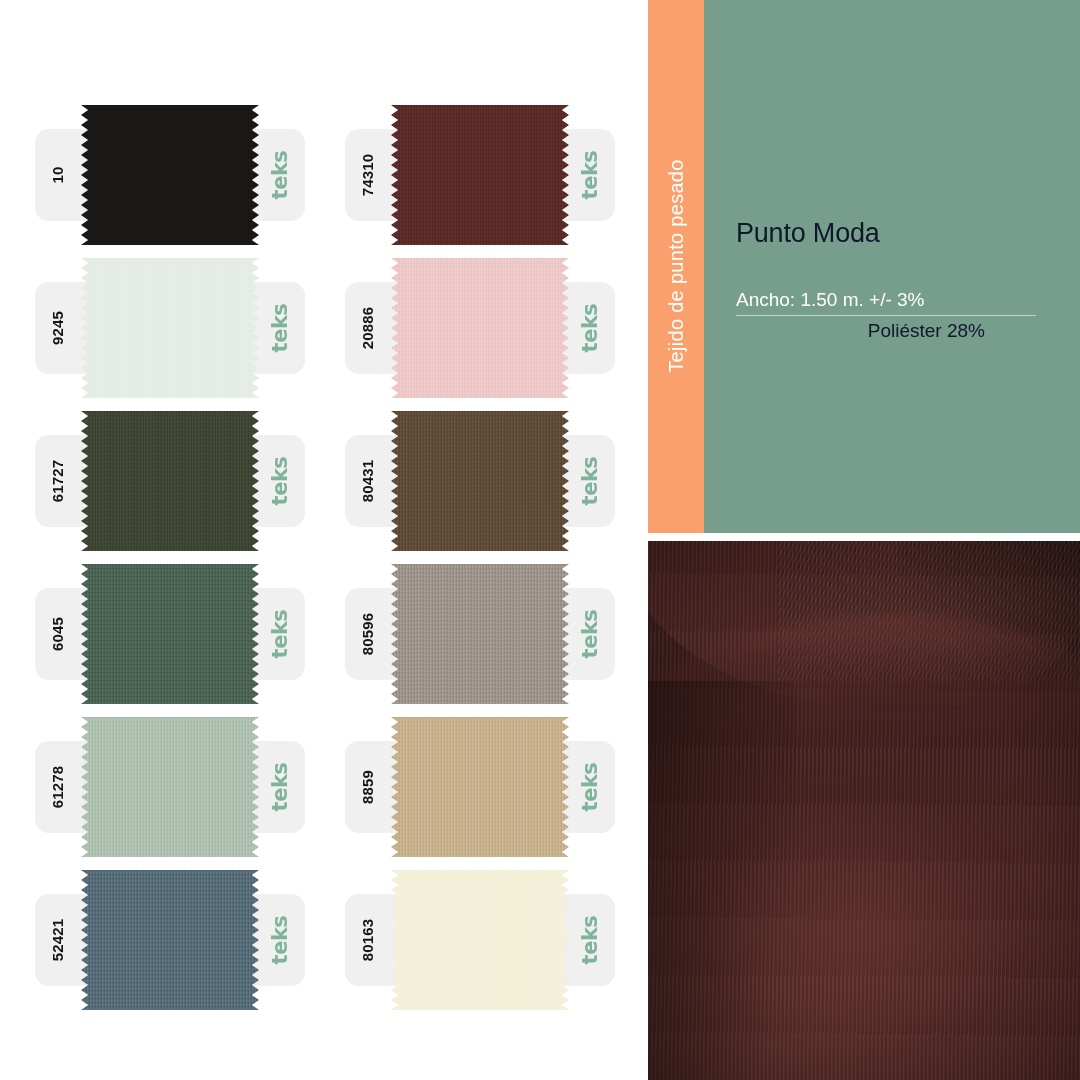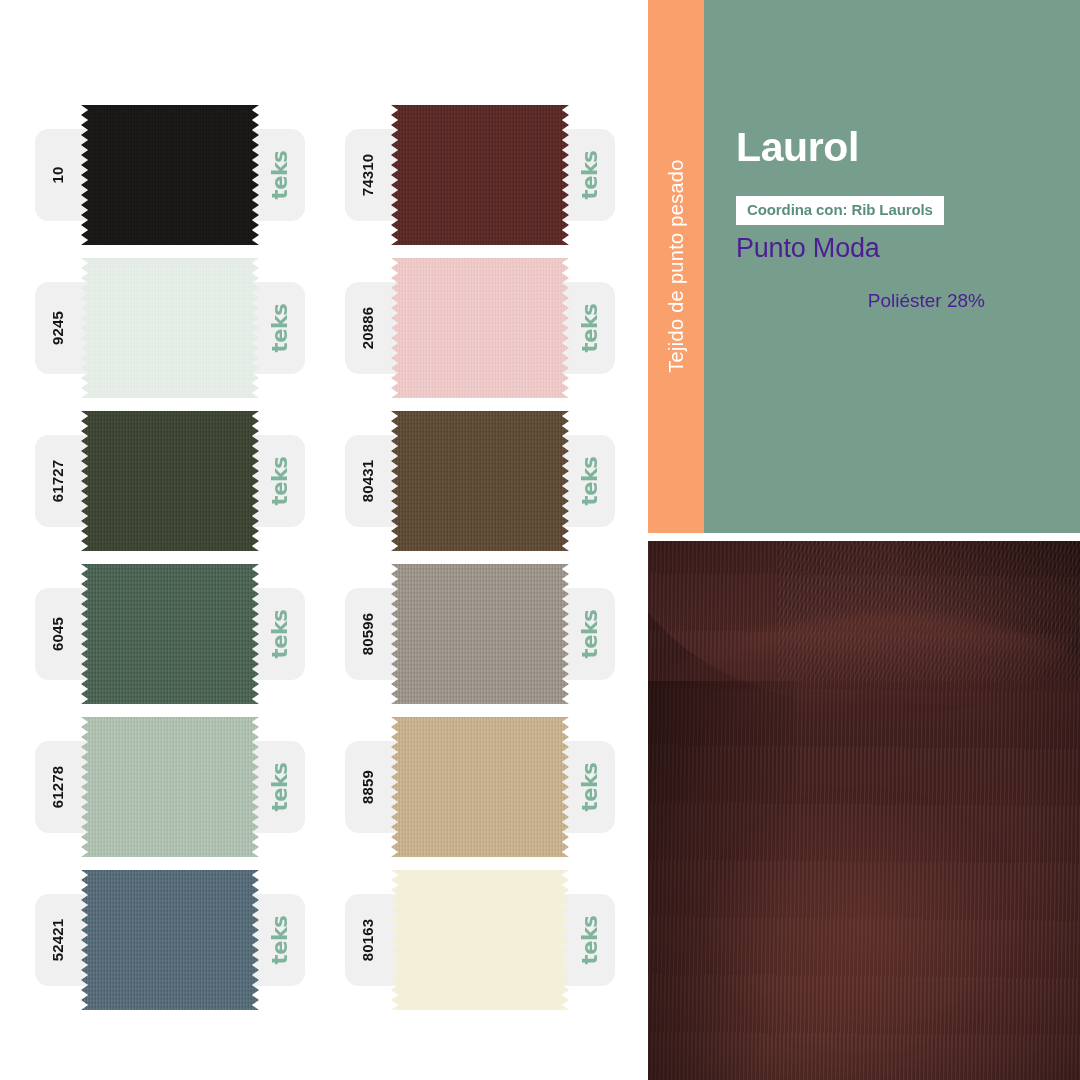--- a/index.html
+++ b/index.html
@@ -138,39 +138,39 @@
     background:#ffffff;
     padding:5px 11px 6px 11px;
     display:inline-block;
   }
   #coordinates-badge span{
     color:#5C8F79;
     font-size:15px;font-weight:700;
     letter-spacing:-.1px;white-space:nowrap;
   }
   #fabric-family{
-    position:absolute;left:32px;top:233px;
-    color:#4c1d95;font-size:27px;font-weight:400;
+    position:absolute;left:32px;top:218px;
+    color:#0f172a;font-size:27px;font-weight:400;
     letter-spacing:-.2px;
   }
   #specs{
     position:absolute;left:32px;top:286px;width:300px;
   }
   .spec-row{
     color:#ffffff;font-size:19px;font-weight:400;
     padding:3px 0 4px 0;
     border-bottom:1px solid rgba(255,255,255,.55);
     white-space:nowrap;
   }
   .spec-comp{
     color:#ffffff;font-size:19px;font-weight:400;
     padding-top:3px;white-space:nowrap;
   }
   .spec-comp-2{
-    color:#4c1d95;font-size:19px;font-weight:400;
+    color:#0f172a;font-size:19px;font-weight:400;
     padding-top:4px;text-align:right;
     width:249px;white-space:nowrap;
   }
 
   
   #fabric-photo{
     position:absolute;left:648px;top:541px;
     width:432px;height:539px;
     overflow:hidden;
     background:#4A2421;
@@ -340,29 +340,26 @@
     </div>
 
   <div id="info-panel" style="background: rgb(119, 158, 140);">
 
     <div id="category-bar" style="background: rgb(249, 160, 108);">
       <div id="category-label">Tejido de punto pesado</div>
     </div>
 
     <div id="panel-content">
 
-      <h1 id="product-title">Laurol</h1>
-
-      <div id="coordinates-badge">
-        <span>Coordina con: Rib Laurols</span>
-      </div>
+
 
       <div id="fabric-family">Punto Moda</div>
 
       <div id="specs">
+        <div class="spec-row">Ancho: 1.50 m. +/- 3%</div>
         <div class="spec-comp-2">Poliéster 28%</div>
       </div>
 
     </div>
   </div>
 
   <div id="fabric-photo">
     <div id="photo-base"></div>
     <div id="photo-fold-top"></div>
     <div id="photo-dark-top-right"></div>

